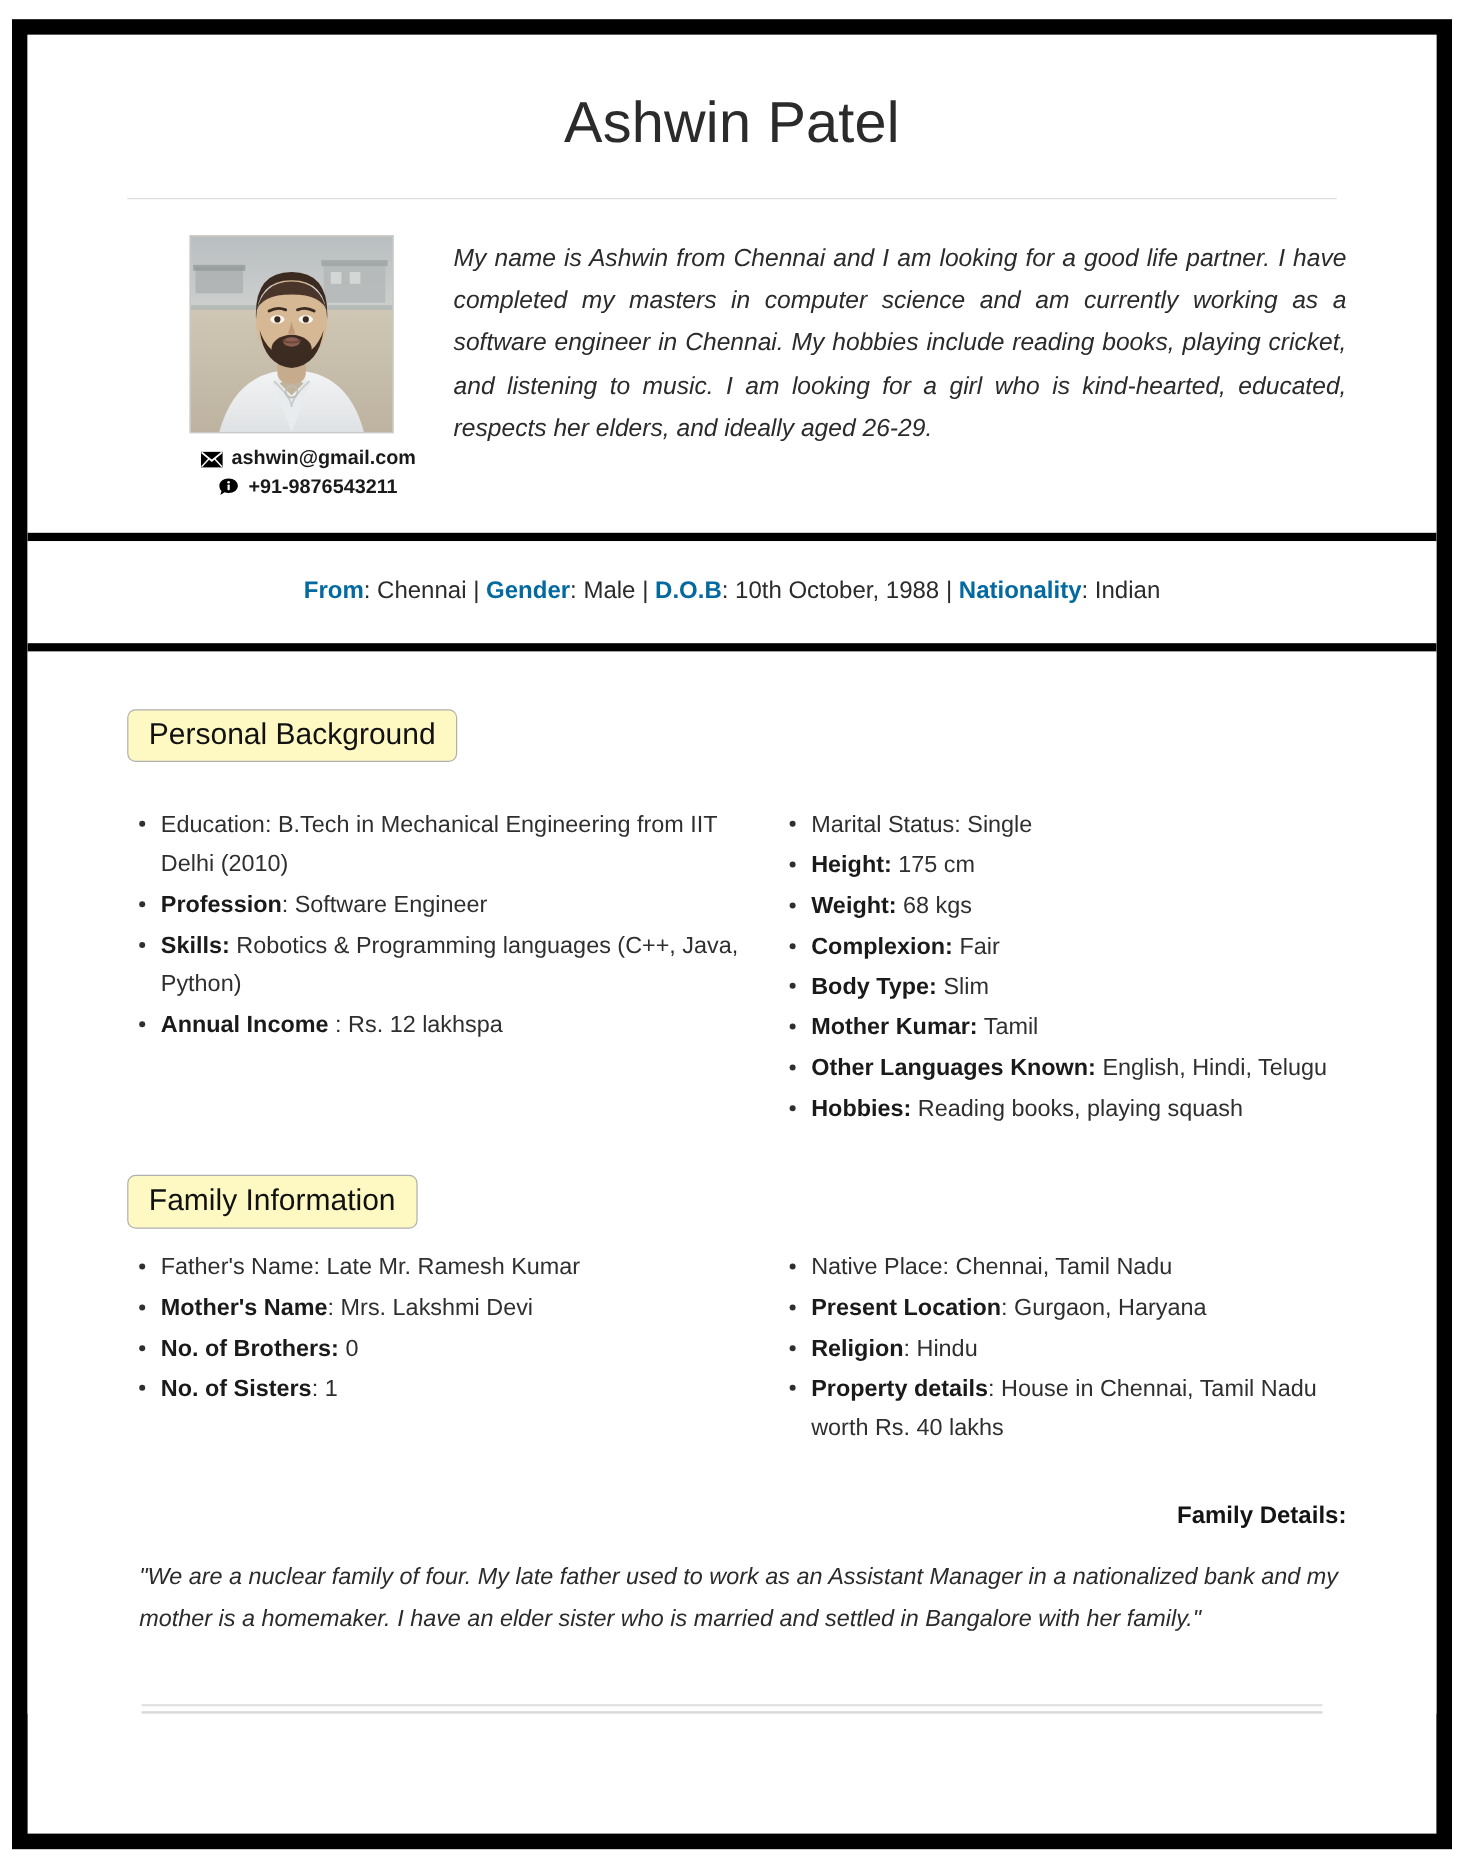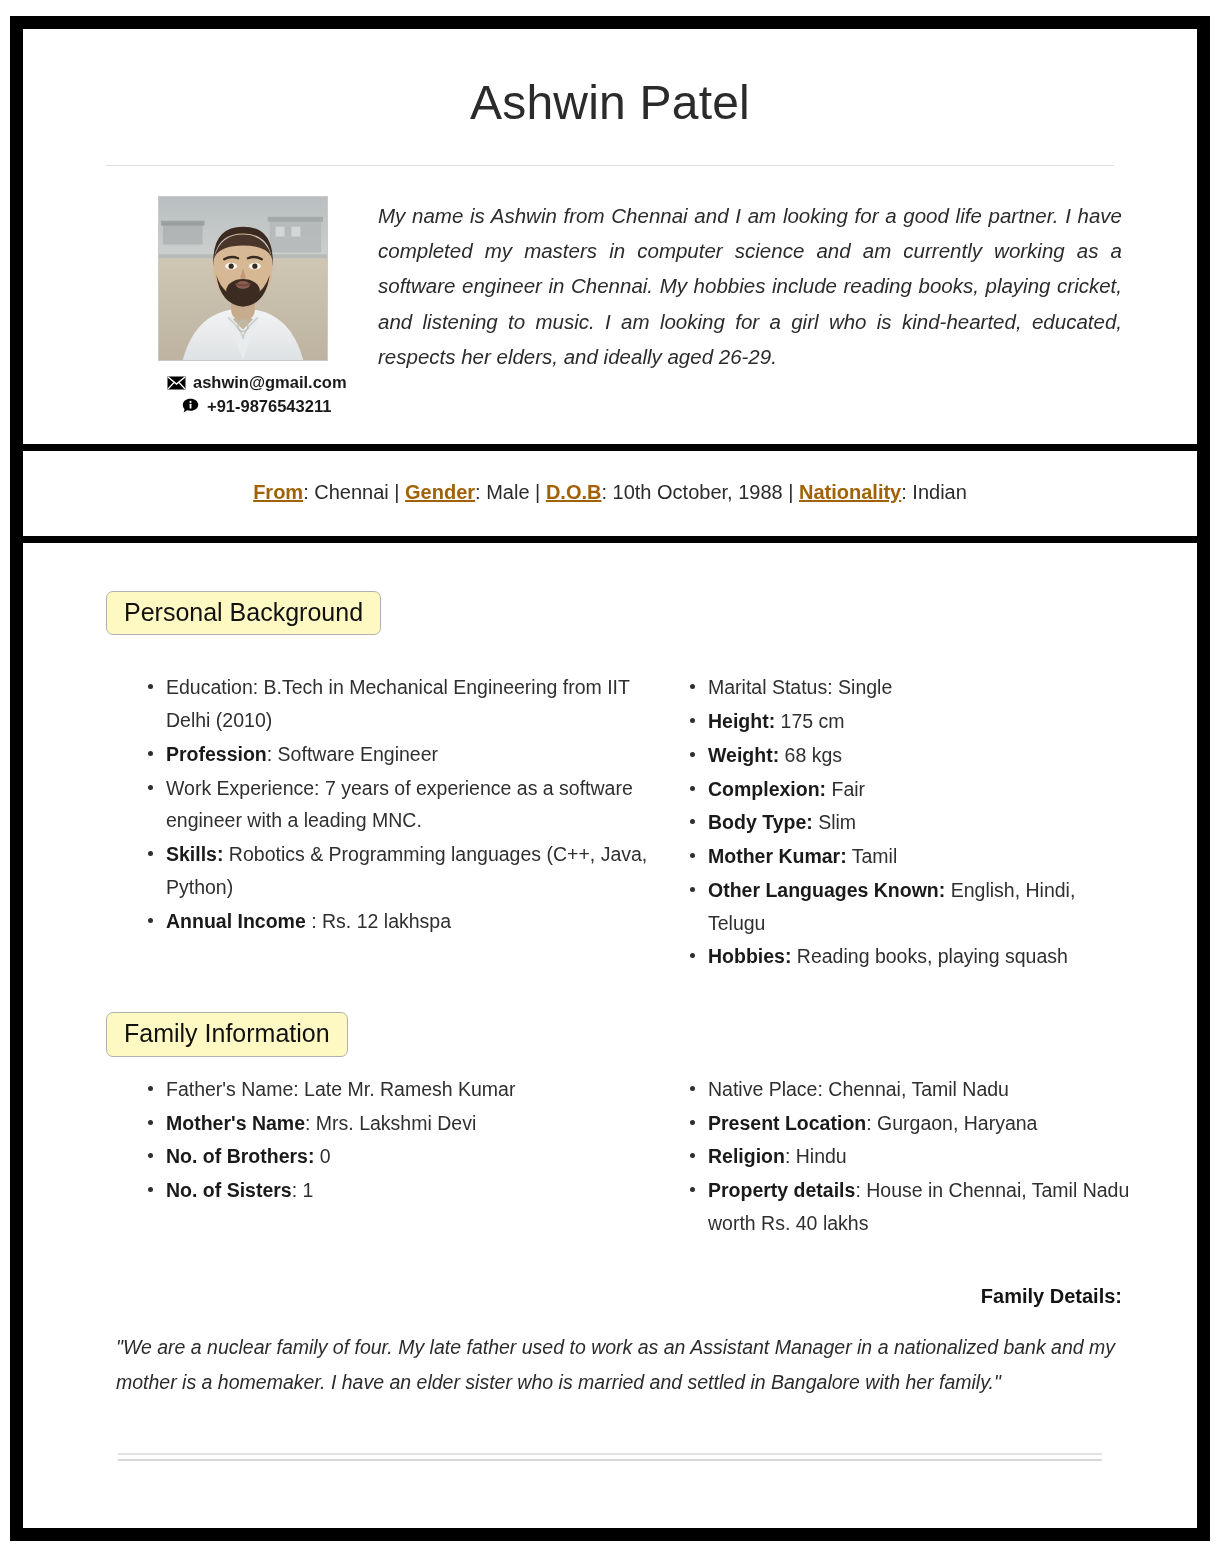--- a/index.html
+++ b/index.html
@@ -112,21 +112,21 @@
   }
 
   
   .band-facts {
     border-bottom: 7px solid #000000;
     padding: 30px 40px 32px 40px;
     text-align: center;
     font-size: 20px;
     color: #2b2b2b;
   }
-  .band-facts b { font-weight: 700; color: #a16207; text-decoration: underline; }
+  .band-facts b { font-weight: 700; color: #0369a1; }
   .sep { color: #2b2b2b; }
 
   
   .band-body {
     padding: 48px 0 0 0;
   }
   .section-chip {
     display: inline-block;
     border: 1.5px solid #b0b0b0;
     border-radius: 7px;
@@ -134,21 +134,20 @@
     font-size: 25px;
     color: #111111;
     line-height: 1.15;
     background: #fef9c3;
     margin-left: 83px;
   }
   .cols {
     display: flex;
     padding: 0 60px 0 83px;
     margin-top: 36px;
-    margin-left: 32px;
   }
   .cols.tight { margin-top: 16px; }
   .col-left { width: 520px; flex: 0 0 520px; }
   .col-right { flex: 1 1 auto; padding-left: 22px; }
 
   ul.items {
     list-style: none;
     margin: 0;
     padding: 0;
   }
@@ -291,21 +290,20 @@
 
   <div class="band band-body">
 
     
     <div class="section-chip">Personal Background</div>
     <div class="cols">
       <div class="col-left">
         <ul class="items" id="pb-left">
             <li><span>Education:</span><span> B.Tech in Mechanical Engineering from IIT Delhi (2010)</span></li>
             <li><b>Profession</b><span>: Software Engineer</span></li>
-            <li><span>Work Experience:</span><span> 7 years of experience as a software engineer with a leading MNC.</span></li>
             <li><b>Skills:</b><span> Robotics &amp; Programming languages (C++, Java, Python)</span></li>
             <li><b>Annual Income </b><span>: Rs. 12 lakhspa</span></li>
           </ul>
       </div>
       <div class="col-right">
         <ul class="items" id="pb-right">
             <li><span>Marital Status:</span><span> Single</span></li>
             <li><b>Height:</b><span> 175 cm</span></li>
             <li><b>Weight:</b><span> 68 kgs</span></li>
             <li><b>Complexion:</b><span> Fair</span></li>

